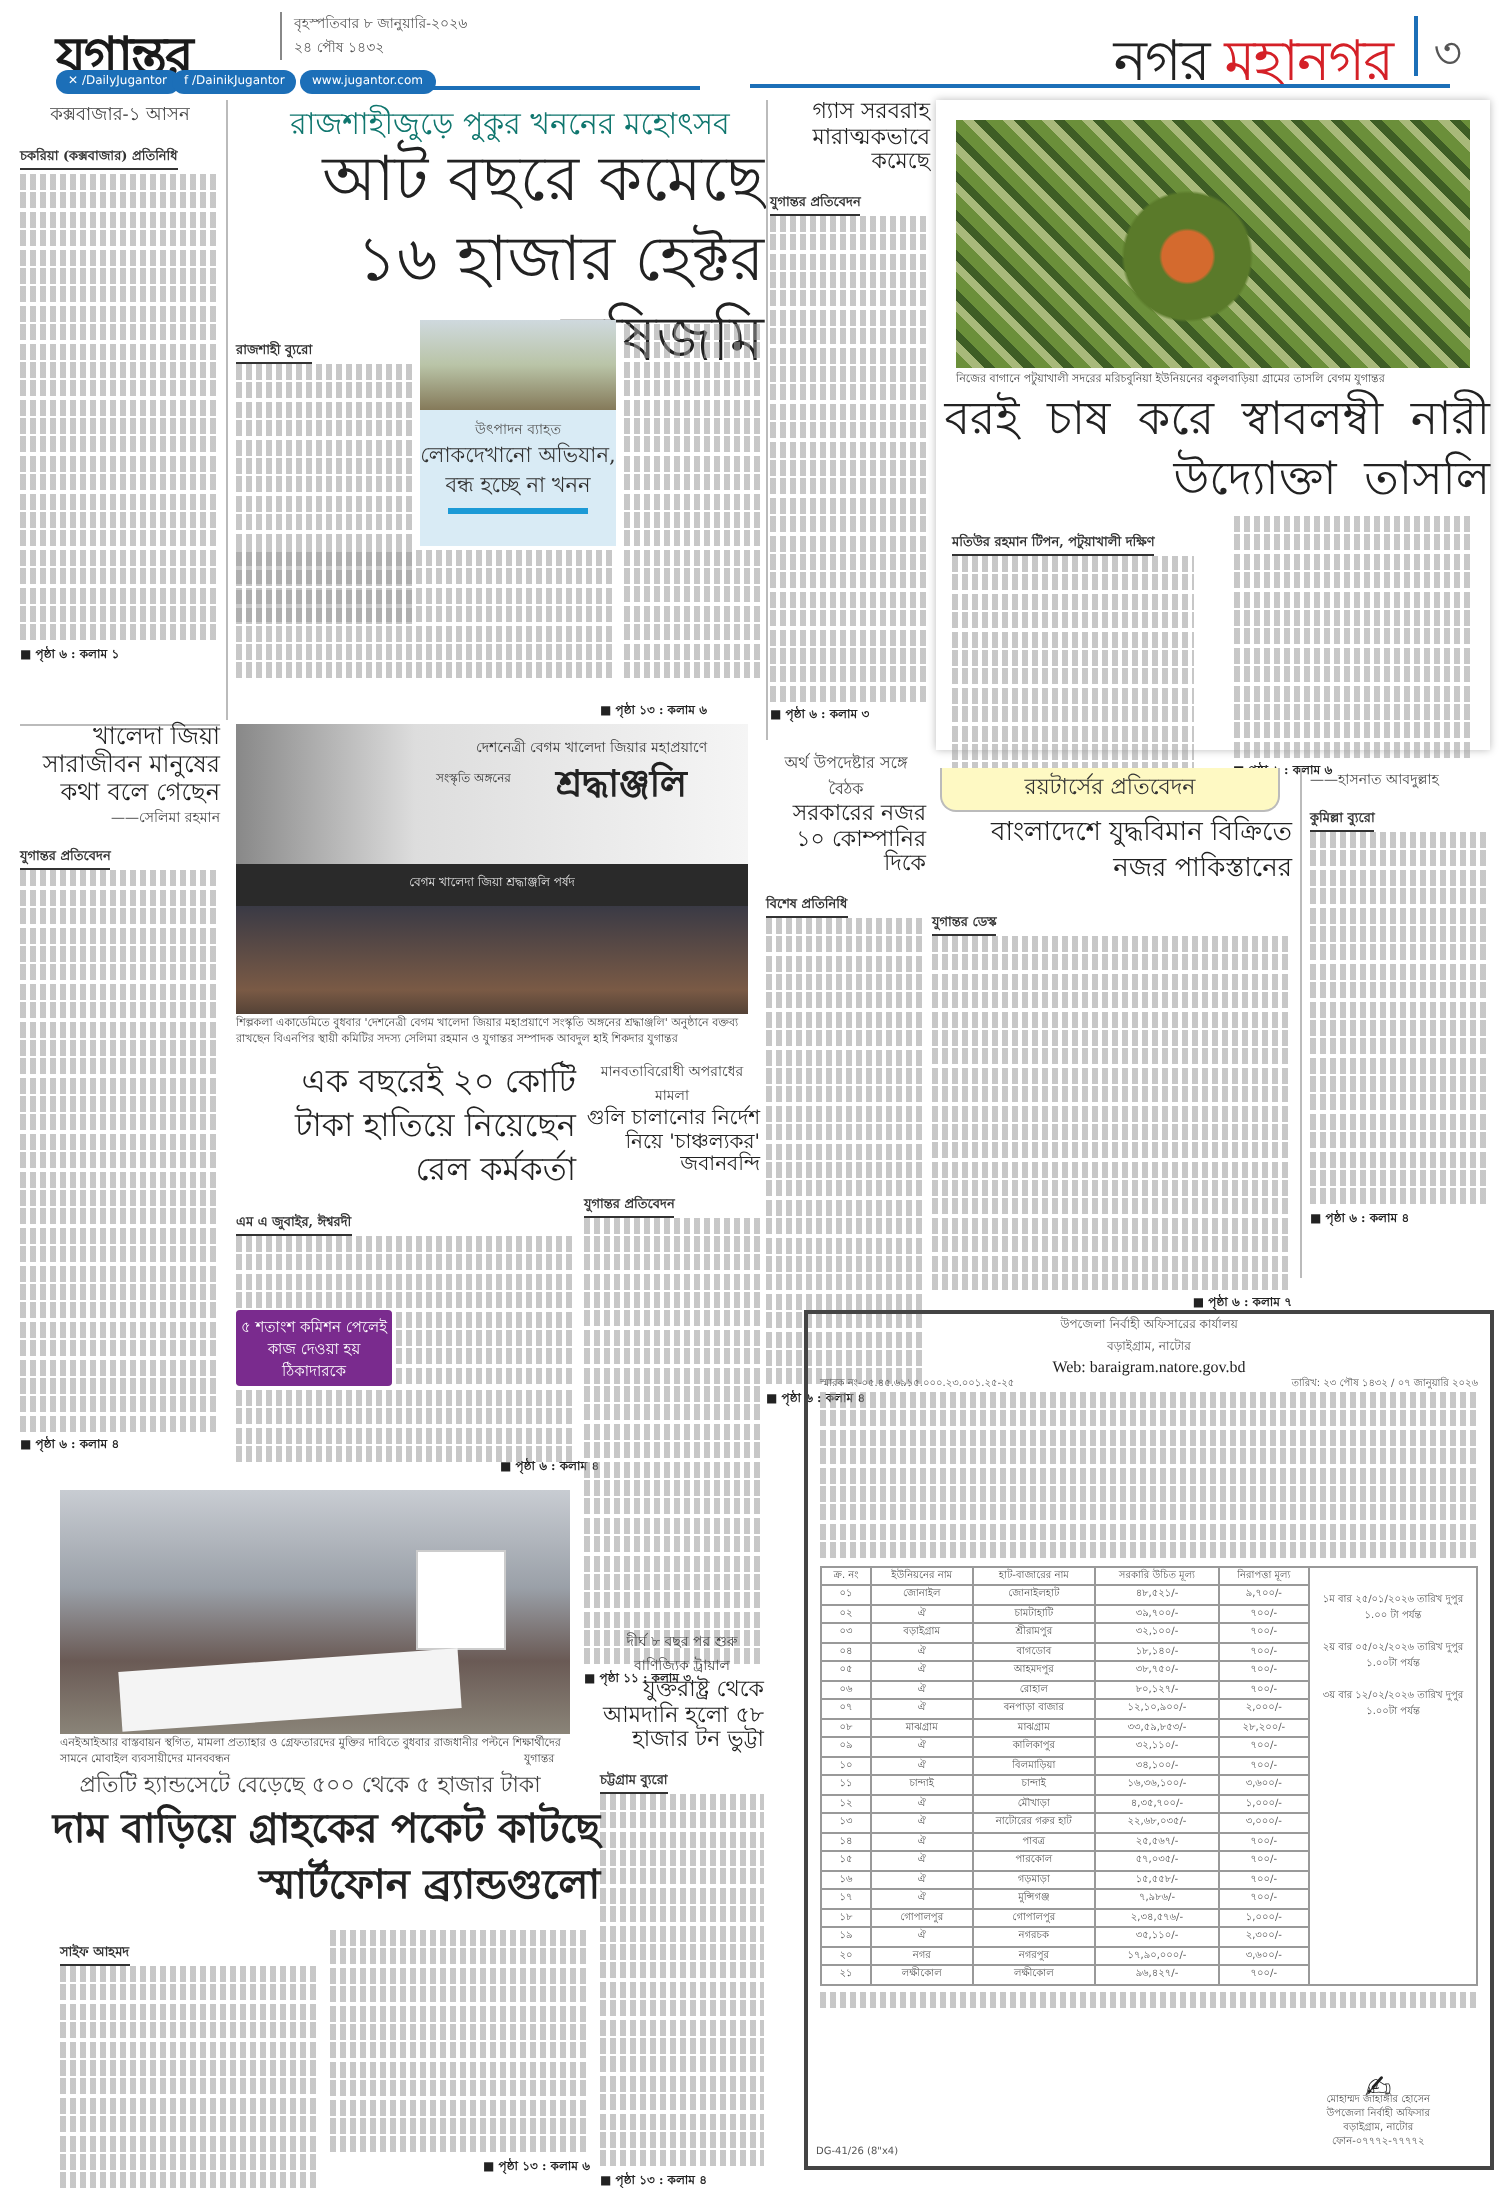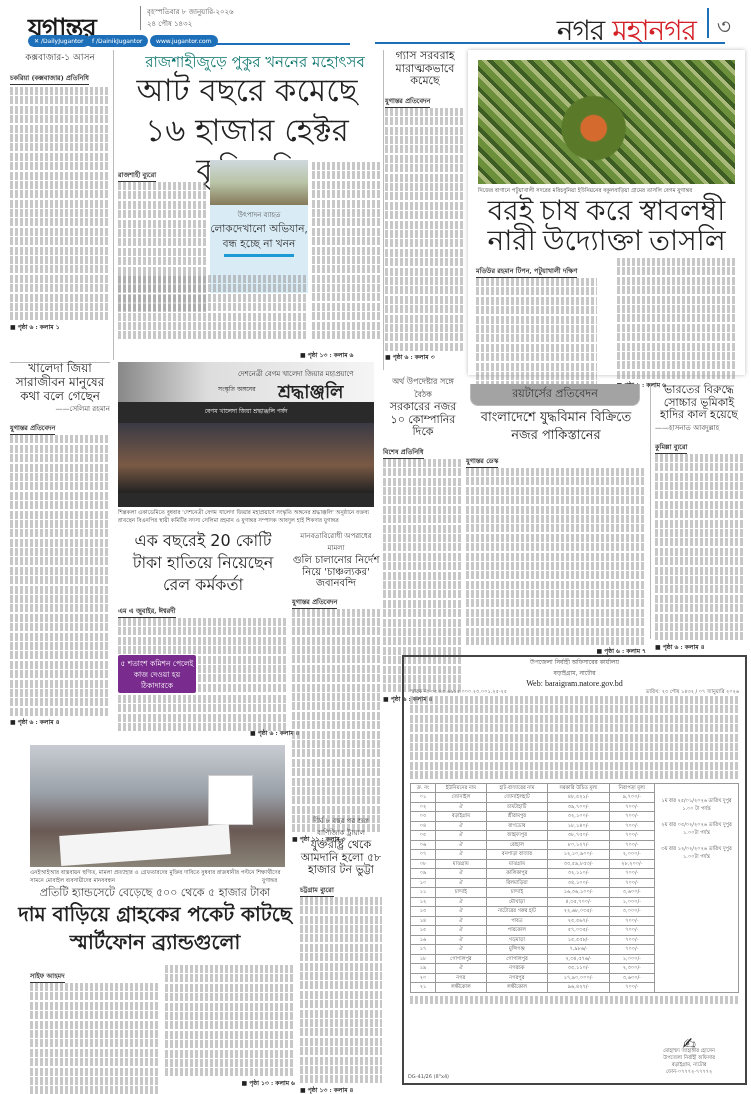--- a/index.html
+++ b/index.html
@@ -7,21 +7,21 @@
 .abs{position:absolute}
 .logo{left:28px;top:8px;font-size:26px;font-weight:bold;color:#1a1a1a;letter-spacing:-1px}
 .dateblk{left:140px;top:6px;font-size:7px;color:#555;border-left:1px solid #888;padding-left:6px;line-height:12px}
 .social{top:35px;height:12px;border-radius:6px;background:#1c6fb8;color:#fff;font-size:6px;font-family:"DejaVu Sans",sans-serif;padding:2px 6px;white-space:nowrap}
 .rule-blue{height:2px;background:#1c6fb8}
 .section-title{right:55px;top:9px;font-size:28px;font-weight:normal;font-family:"DejaVu Sans",sans-serif;letter-spacing:-1px}
 .section-title .red{color:#d42027}
 .pageno{right:20px;top:9px;font-size:22px;color:#555;font-family:"DejaVu Sans",sans-serif}
 .pipe{right:42px;top:8px;width:2px;height:30px;background:#1c6fb8}
 .kicker{color:#444;text-align:center;font-size:11px}
-.hl{text-align:center;color:#222;line-height:1.15}
+.hl{text-align:right;color:#222;line-height:1.15}
 .byline{font-size:6.5px;color:#333;border-bottom:1px solid #333;display:inline-block;font-weight:bold}
 .txt{font-size:6px;line-height:9px;color:#555;text-align:justify}
 .txt .l{height:8px;margin-bottom:1.4px;background:repeating-linear-gradient(90deg,#9a9a9a 0 3px,transparent 3px 5px);opacity:.55}
 .cont{font-size:6px;color:#222;font-weight:bold}
 .vline{width:1px;background:#bbb}
 .hline{height:1px;background:#bbb}
 .photo{overflow:hidden}
 .caption{font-size:5.5px;color:#444;line-height:8px}
 .red{color:#0f766e}
 .tbl{border-collapse:collapse;font-size:5px;font-family:"DejaVu Sans",sans-serif;color:#555}
@@ -93,21 +93,21 @@
       <div class="l"></div>
       <div class="l"></div>
       <div class="l"></div>
       <div class="l"></div>
       <div class="l"></div>
       <div class="l"></div>
       <div class="l"></div>
     </div>
 </div>
 <div class="abs photo" style="left:210px;top:160px;width:98px;height:45px;background:linear-gradient(180deg,#cfd9de 0%,#b9c4a7 50%,#857a5a 100%)"></div>
-<div class="abs" style="left:210px;top:205px;width:98px;height:88px;background:#d9ebf5;text-align:center;padding-top:4px">
+<div class="abs" style="left:210px;top:205px;width:98px;height:68px;background:#d9ebf5;text-align:center;padding-top:4px">
   <div style="font-size:7px;color:#555;font-family:'DejaVu Sans',sans-serif">উৎপাদন ব্যাহত</div>
   <div style="font-size:10.5px;line-height:15px;color:#333">লোকদেখানো অভিযান, বন্ধ হচ্ছে না খনন</div>
   <div style="width:70px;height:3px;background:#1c9ad6;margin:3px auto 0"></div>
 </div>
 <div class="abs txt" style="left:118px;top:275px;width:190px">
     <div class="l"></div>
     <div class="l"></div>
     <div class="l"></div>
     <div class="l"></div>
     <div class="l"></div>
@@ -171,21 +171,21 @@
       <div class="l"></div>
       <div class="l"></div>
       <div class="l"></div>
     </div>
   <div class="cont">■ পৃষ্ঠা ৬ : কলাম ৩</div>
 </div>
 
 <div class="abs" style="left:468px;top:50px;width:277px;height:325px;box-shadow:0 0 4px #bbb;background:#fff">
   <div class="photo" style="margin:10px 10px 0;height:124px;background:radial-gradient(circle at 45% 55%,#d46a2e 0 8%,#5a7a2a 9% 20%,transparent 21%),repeating-linear-gradient(45deg,#6b8f3a 0 6px,#a8b97a 6px 10px,#3e5d25 10px 14px)"></div>
   <div class="caption" style="padding:2px 10px">নিজের বাগানে পটুয়াখালী সদরের মরিচবুনিয়া ইউনিয়নের বকুলবাড়িয়া গ্রামের তাসলি বেগম যুগান্তর</div>
-  <div class="hl" style="font-size:28px;line-height:30px;font-family:Liberation Serif, serif">বরই চাষ করে স্বাবলম্বী নারী উদ্যোক্তা তাসলি</div>
+  <div class="hl" style="font-size:23px;line-height:30px;font-family:Liberation Mono, monospace">বরই চাষ করে স্বাবলম্বী নারী উদ্যোক্তা তাসলি</div>
   <div style="display:flex;gap:20px;padding:2px 8px">
     <div style="flex:1"><div class="byline">মতিউর রহমান টিপন, পটুয়াখালী দক্ষিণ</div><div class="txt">
           <div class="l"></div>
           <div class="l"></div>
           <div class="l"></div>
           <div class="l"></div>
           <div class="l"></div>
           <div class="l"></div>
           <div class="l"></div>
           <div class="l"></div>
@@ -250,21 +250,21 @@
       <div class="l"></div>
       <div class="l"></div>
       <div class="l"></div>
       <div class="l"></div>
       <div class="l"></div>
     </div>
   <div class="cont">■ পৃষ্ঠা ৬ : কলাম ৪</div>
 </div>
 
 <div class="abs photo" style="left:118px;top:362px;width:256px;height:145px;background:#2a2a2a">
-  <div style="height:40px;background:linear-gradient(90deg,#888 0%,#ddd 35%,#f5f5f5 100%);position:relative">
+  <div style="height:70px;background:linear-gradient(90deg,#888 0%,#ddd 35%,#f5f5f5 100%);position:relative">
     <div style="position:absolute;left:120px;top:6px;font-size:7px;color:#333">দেশনেত্রী বেগম খালেদা জিয়ার মহাপ্রয়াণে</div>
     <div style="position:absolute;left:100px;top:22px;font-size:6px;color:#333">সংস্কৃতি অঙ্গনের</div>
     <div style="position:absolute;left:160px;top:16px;font-size:18px;font-weight:bold;color:#222">শ্রদ্ধাঞ্জলি</div>
   </div>
   <div style="text-align:center;font-size:6px;color:#eee;margin-top:4px">বেগম খালেদা জিয়া শ্রদ্ধাঞ্জলি পর্ষদ</div>
   <div style="height:70px;margin-top:6px;background:linear-gradient(180deg,#3a3a45,#7a5a45 60%,#222)"></div>
 </div>
 <div class="abs caption" style="left:118px;top:508px;width:256px">শিল্পকলা একাডেমিতে বুধবার 'দেশনেত্রী বেগম খালেদা জিয়ার মহাপ্রয়াণে সংস্কৃতি অঙ্গনের শ্রদ্ধাঞ্জলি' অনুষ্ঠানে বক্তব্য রাখছেন বিএনপির স্থায়ী কমিটির সদস্য সেলিমা রহমান ও যুগান্তর সম্পাদক আবদুল হাই শিকদার যুগান্তর</div>
 
 <div class="abs" style="left:383px;top:375px;width:80px">
@@ -294,21 +294,21 @@
       <div class="l"></div>
       <div class="l"></div>
       <div class="l"></div>
       <div class="l"></div>
       <div class="l"></div>
       <div class="l"></div>
     </div>
   <div class="cont">■ পৃষ্ঠা ৬ : কলাম ৪</div>
 </div>
 
-<div class="abs" style="left:470px;top:384px;width:170px;height:22px;background:#a3a3a3;border-radius:0 0 8px 8px;border:1px solid #bbb;border-top:none;text-align:center;font-size:11px;line-height:20px;color:#333">রয়টার্সের প্রতিবেদন</div>
+<div class="abs" style="left:470px;top:384px;width:170px;height:22px;background:#fef9c3;border-radius:0 0 8px 8px;border:1px solid #bbb;border-top:none;text-align:center;font-size:11px;line-height:20px;color:#333">রয়টার্সের প্রতিবেদন</div>
 <div class="abs hl" style="left:466px;top:408px;width:180px;font-size:13px;line-height:18px">বাংলাদেশে যুদ্ধবিমান বিক্রিতে নজর পাকিস্তানের</div>
 <div class="abs" style="left:466px;top:448px;width:180px">
   <div class="byline">যুগান্তর ডেস্ক</div>
   <div class="txt">
       <div class="l"></div>
       <div class="l"></div>
       <div class="l"></div>
       <div class="l"></div>
       <div class="l"></div>
       <div class="l"></div>
@@ -324,21 +324,20 @@
       <div class="l"></div>
       <div class="l"></div>
       <div class="l"></div>
       <div class="l"></div>
     </div>
   <div class="cont" style="text-align:right">■ পৃষ্ঠা ৬ : কলাম ৭</div>
 </div>
 
 <div class="abs vline" style="left:650px;top:384px;height:255px"></div>
 <div class="abs" style="left:655px;top:384px;width:88px">
-  <div class="hl" style="font-size:11px">ভারতের বিরুদ্ধে সোচ্চার ভূমিকাই হাদির কাল হয়েছে</div>
   <div style="font-size:7px;color:#444">——হাসনাত আবদুল্লাহ</div>
   <div class="byline">কুমিল্লা ব্যুরো</div>
   <div class="txt">
       <div class="l"></div>
       <div class="l"></div>
       <div class="l"></div>
       <div class="l"></div>
       <div class="l"></div>
       <div class="l"></div>
       <div class="l"></div>
@@ -352,21 +351,21 @@
       <div class="l"></div>
       <div class="l"></div>
       <div class="l"></div>
       <div class="l"></div>
       <div class="l"></div>
       <div class="l"></div>
     </div>
   <div class="cont">■ পৃষ্ঠা ৬ : কলাম ৪</div>
 </div>
 
-<div class="abs hl" style="left:118px;top:530px;width:170px;font-size:16px;line-height:22px;font-family:'DejaVu Sans',sans-serif">এক বছরেই 20 কোটি টাকা হাতিয়ে নিয়েছেন রেল কর্মকর্তা</div>
+<div class="abs hl" style="left:118px;top:530px;width:170px;font-size:16px;line-height:22px;font-family:'DejaVu Sans',sans-serif">এক বছরেই ২০ কোটি টাকা হাতিয়ে নিয়েছেন রেল কর্মকর্তা</div>
 <div class="abs" style="left:118px;top:598px;width:170px">
   <div class="byline">এম এ জুবাইর, ঈশ্বরদী</div>
   <div class="txt">
       <div class="l"></div>
       <div class="l"></div>
       <div class="l"></div>
       <div class="l"></div>
       <div class="l"></div>
       <div class="l"></div>
       <div class="l"></div>

